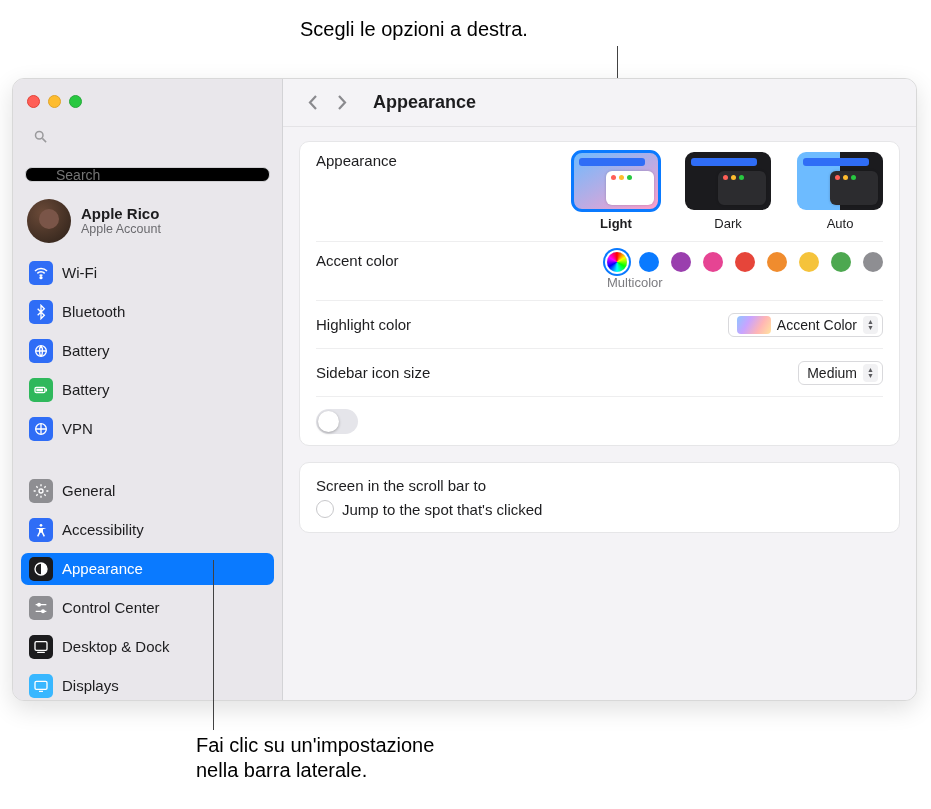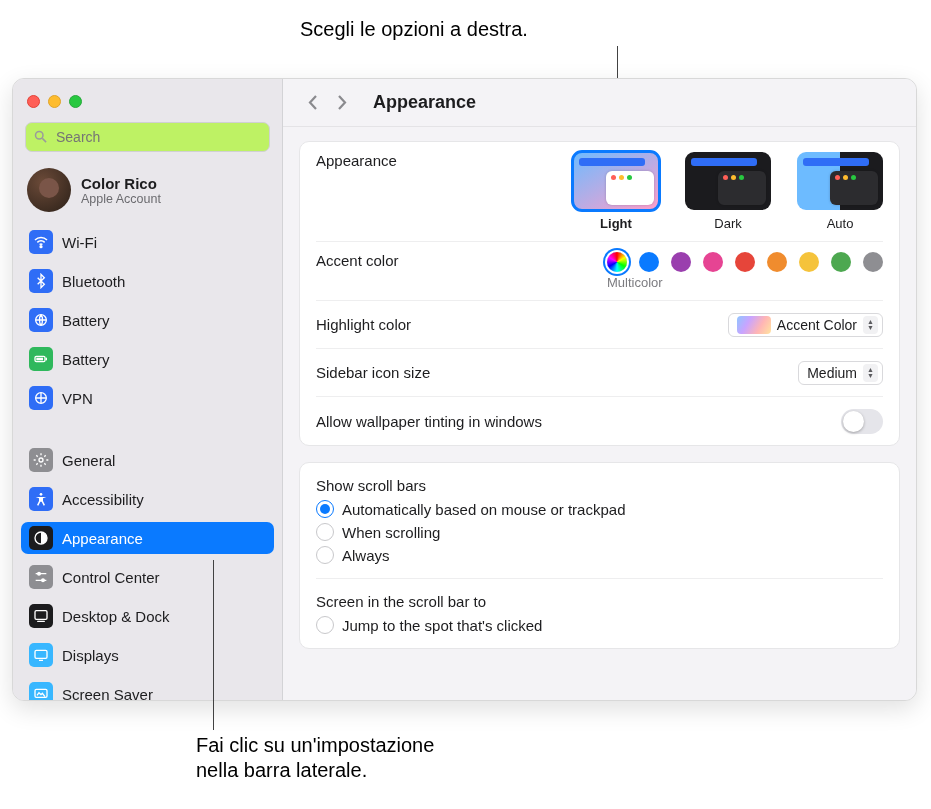--- a/index.html
+++ b/index.html
@@ -81,27 +81,28 @@
   .tl-red { background: #ff5f57; border:1px solid #e34238; }
   .tl-yellow { background: #febc2e; border:1px solid #e0a429; }
   .tl-green { background: #28c840; border:1px solid #28a83c; }
 
   .search {
     margin: 0 12px 10px 12px;
     position: relative;
   }
   .search input {
     width: 100%;
-    height: 30px;
+    height: 15px;
     border-radius: 7px;
     border: 1px solid #d0d0d3;
-    background: #bef264;
+    background: #000000;
     padding-left: 30px;
     font-size: 14px;
     color: #808083;
+    margin-top: 45px;
   }
   .search .mag {
     position: absolute;
     left: 8px; top: 7px;
     width: 15px; height: 15px;
     color: #9a9a9c;
   }
 
   .account {
     display: flex;
@@ -285,21 +286,21 @@
     <div class="search">
       <svg class="mag" viewBox="0 0 24 24" fill="none" stroke="currentColor" stroke-width="2.4">
           <circle cx="10" cy="10" r="6"></circle>
           <line x1="15" y1="15" x2="21" y2="21"></line>
         </svg>
       <input type="text" placeholder="Search" style="">
     </div>
     <div class="account">
       <div class="avatar"></div>
       <div>
-        <div class="name">Color Rico</div>
+        <div class="name">Apple Rico</div>
         <div class="sub">Apple Account</div>
       </div>
     </div>
 
     <div class="sidelist" id="sidelist">
         <div class="sideitem">
           <div class="iconbox" style="background: rgb(47, 109, 246);">
             <svg width="16" height="16" viewBox="0 0 24 24" fill="none" stroke="white" stroke-width="2.3">
               <path d="M3 9c5-5 13-5 18 0"></path>
               <path d="M6.5 12.5c3-3 8-3 11 0"></path>
@@ -507,45 +508,27 @@
 
         <div class="row">
           <div class="row-label">Sidebar icon size</div>
           <div class="select">
             <span>Medium</span>
             <div class="chev">▲<br>▼</div>
           </div>
         </div>
 
         <div class="row">
-          <div class="row-label">Allow wallpaper tinting in windows</div>
           <div class="toggle">
               <div class="knob"></div>
             </div>
         </div>
       </div>
 
       <div class="card">
-        <div class="row radiogroup" style="display:block;">
-          <div class="hdr">Show scroll bars</div>
-          <div class="radlist" id="scroll-radios">
-              <div class="radio checked">
-                <div class="r-dot"></div>
-                <span>Automatically based on mouse or trackpad</span>
-              </div>
-              <div class="radio">
-                <div class="r-dot"></div>
-                <span>When scrolling</span>
-              </div>
-              <div class="radio">
-                <div class="r-dot"></div>
-                <span>Always</span>
-              </div>
-            </div>
-        </div>
         <div class="row radiogroup" style="display:block;">
           <div class="hdr">Screen in the scroll bar to</div>
           <div class="radlist" id="click-radios">
               <div class="radio">
                 <div class="r-dot"></div>
                 <span>Jump to the spot that's clicked</span>
               </div>
             </div>
         </div>
       </div>

